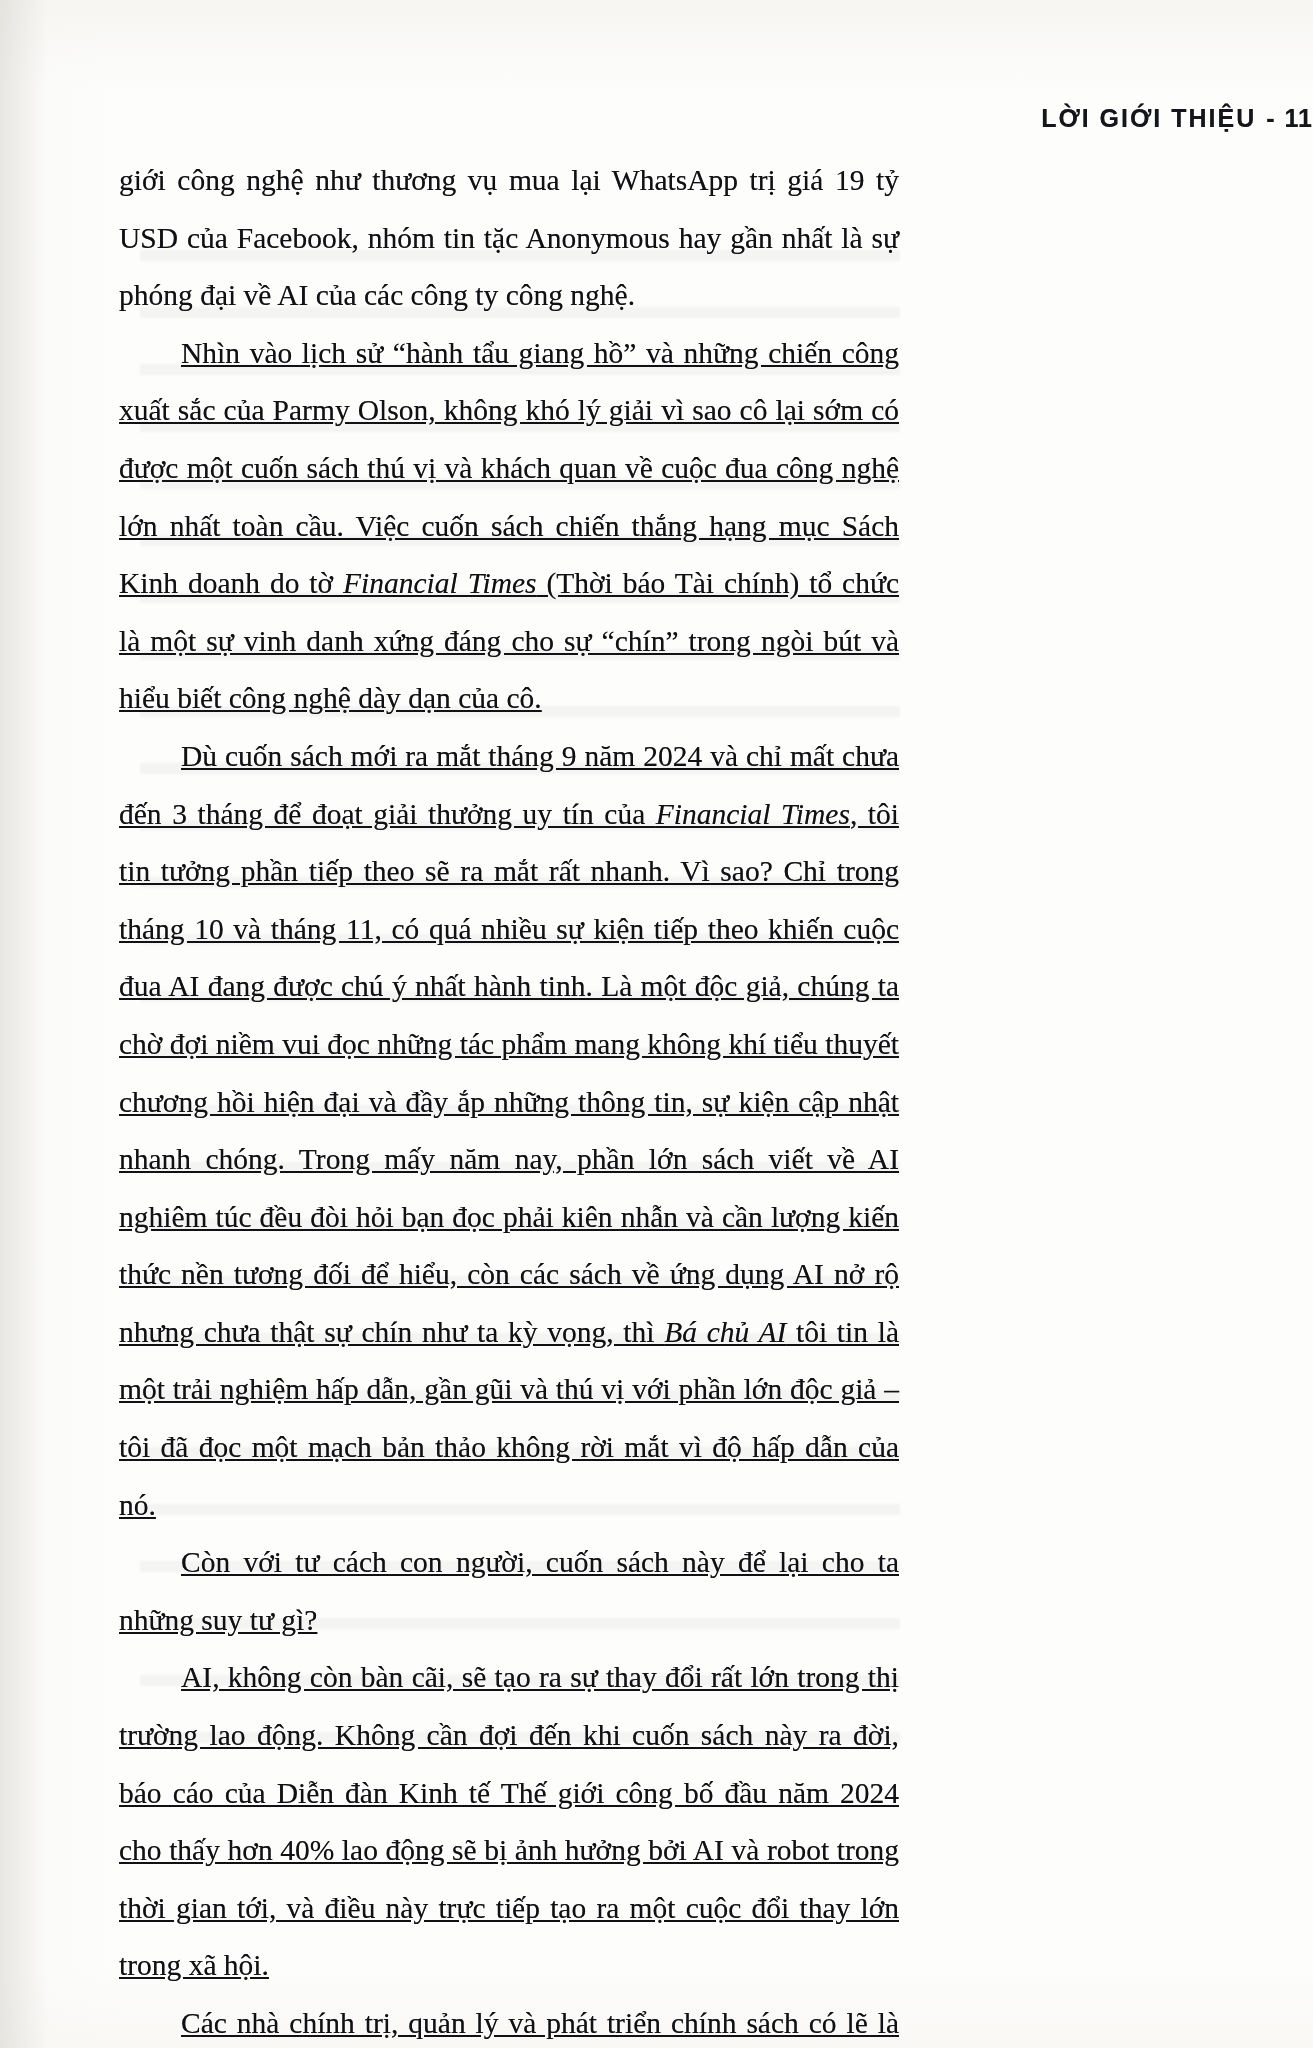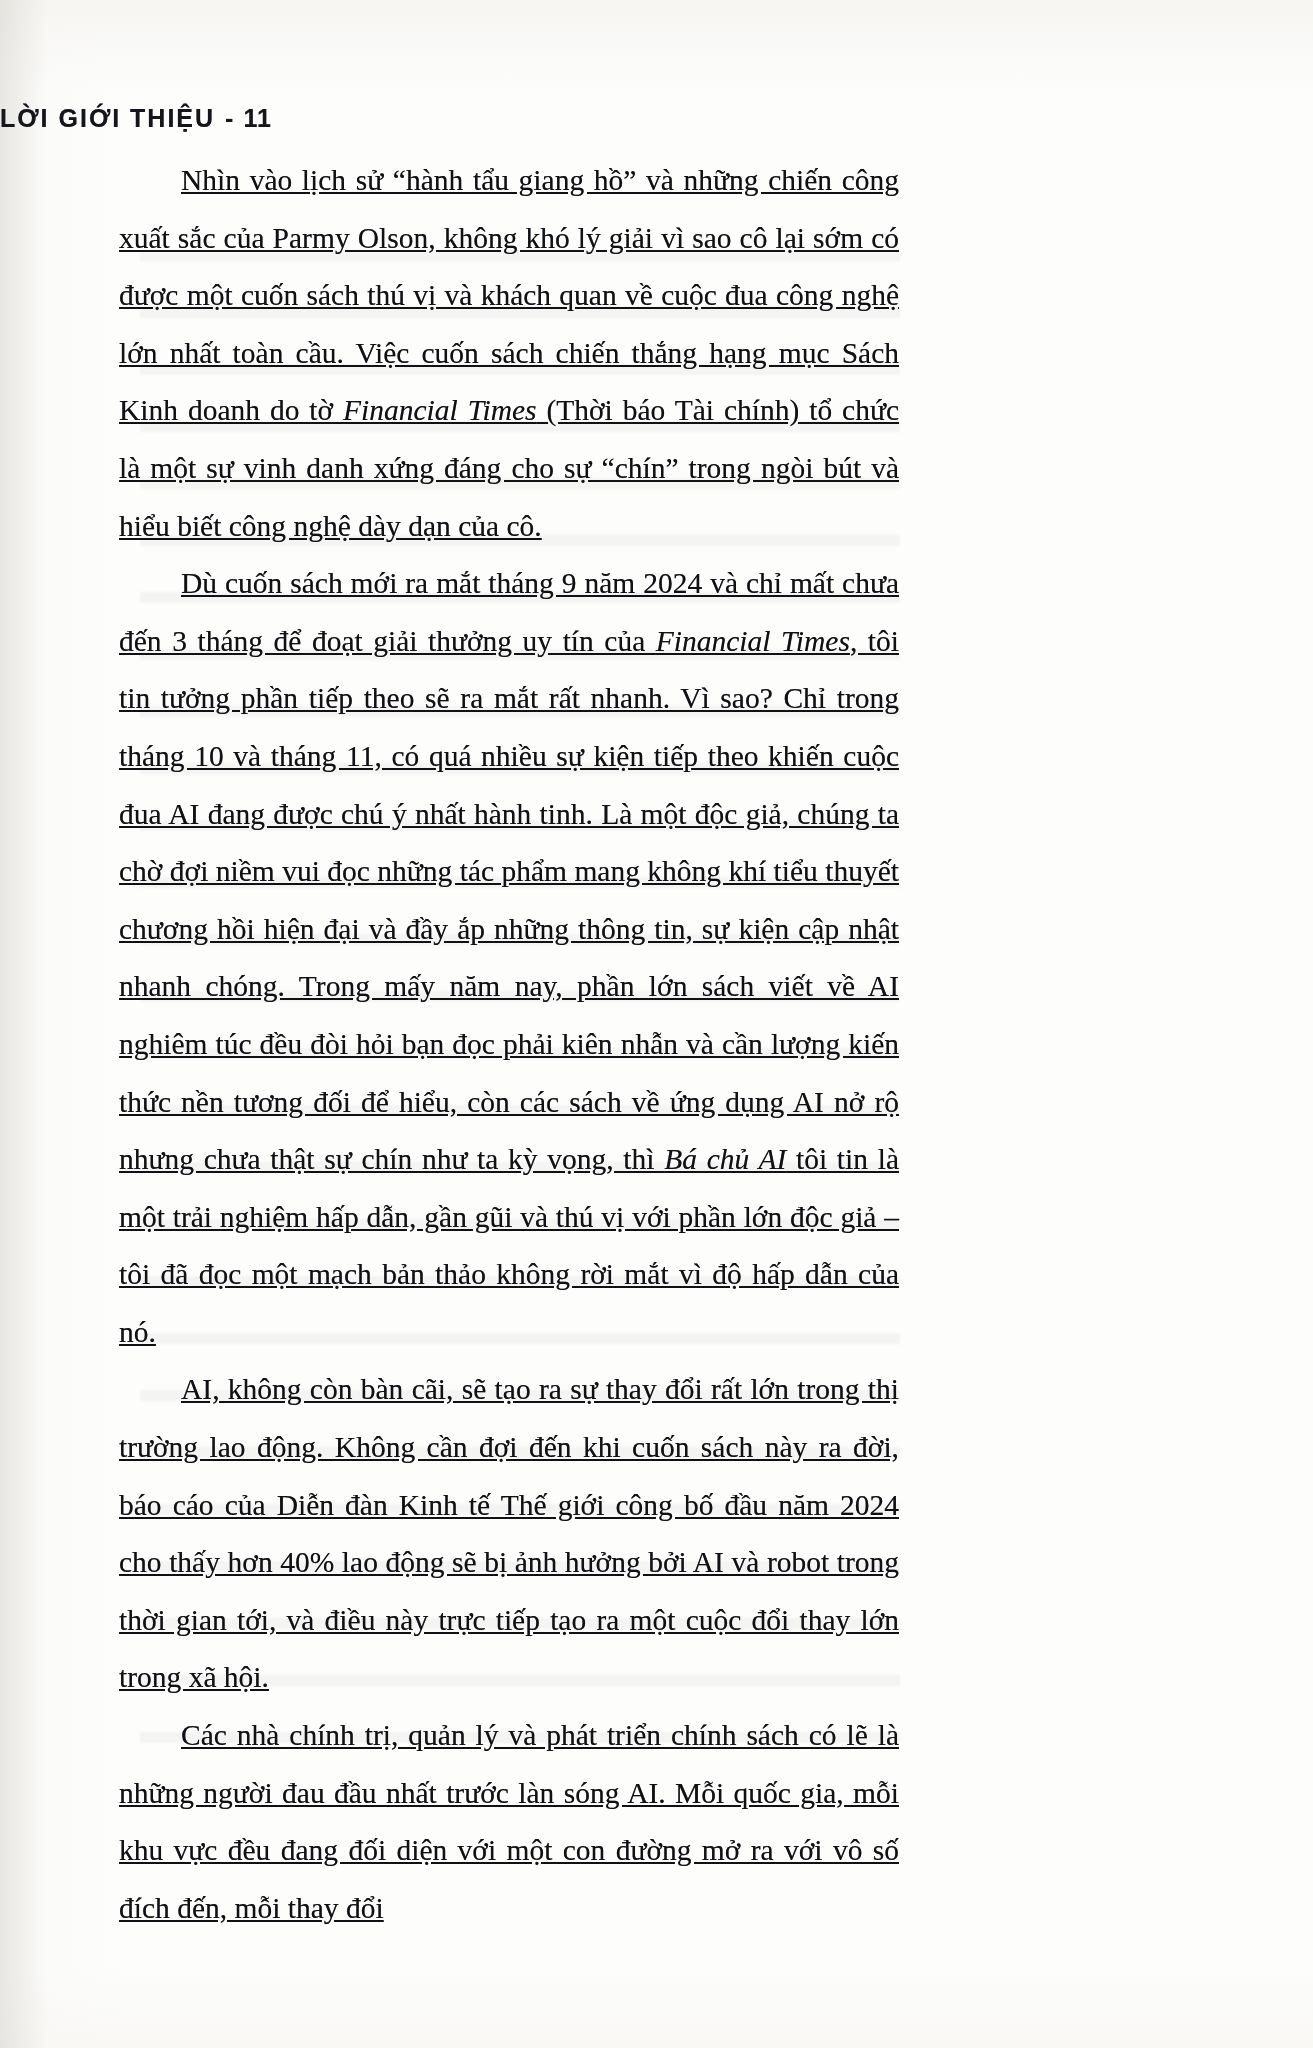--- a/index.html
+++ b/index.html
@@ -51,21 +51,21 @@
         rgba(255,255,255,0) 57px
       );
     filter: blur(1.1px);
   }
 
   .running-head {
     position: absolute;
     top: 104px;
     left: 0;
     right: 0;
-    text-align: left;
+    text-align: right;
     z-index: 5;
   }
 
   .running-head .rh-inner {
     display: inline-block;
     font-family: "Liberation Sans", sans-serif;
     font-size: 25px;
     font-weight: 600;
     letter-spacing: 2.0px;
     color: #15161b;
@@ -123,21 +123,23 @@
 
   <div class="bleed-through"></div>
 
   <div class="running-head">
     <span class="rh-inner">
       <span>LỜI GIỚI THIỆU</span><span class="rh-sep">-</span><span class="rh-folio">11</span>
     </span>
   </div>
 
   <div class="body-col">
+      <p class="para"><span>giới công nghệ như thương vụ mua lại WhatsApp trị giá 19 tỷ USD của Facebook, nhóm tin tặc Anonymous hay gần nhất là sự phóng đại về AI của các công ty công nghệ.</span></p>
       <p class="para indent"><span>Nhìn vào lịch sử “hành tẩu giang hồ” và những chiến công xuất sắc của Parmy Olson, không khó lý giải vì sao cô lại sớm có được một cuốn sách thú vị và khách quan về cuộc đua công nghệ lớn nhất toàn cầu. Việc cuốn sách chiến thắng hạng mục Sách Kinh doanh do tờ </span><em>Financial Times</em><span> (Thời báo Tài chính) tổ chức là một sự vinh danh xứng đáng cho sự “chín” trong ngòi bút và hiểu biết công nghệ dày dạn của cô.</span></p>
       <p class="para indent"><span>Dù cuốn sách mới ra mắt tháng 9 năm 2024 và chỉ mất chưa đến 3 tháng để đoạt giải thưởng uy tín của </span><em>Financial Times</em><span>, tôi tin tưởng phần tiếp theo sẽ ra mắt rất nhanh. Vì sao? Chỉ trong tháng 10 và tháng 11, có quá nhiều sự kiện tiếp theo khiến cuộc đua AI đang được chú ý nhất hành tinh. Là một độc giả, chúng ta chờ đợi niềm vui đọc những tác phẩm mang không khí tiểu thuyết chương hồi hiện đại và đầy ắp những thông tin, sự kiện cập nhật nhanh chóng. Trong mấy năm nay, phần lớn sách viết về AI nghiêm túc đều đòi hỏi bạn đọc phải kiên nhẫn và cần lượng kiến thức nền tương đối để hiểu, còn các sách về ứng dụng AI nở rộ nhưng chưa thật sự chín như ta kỳ vọng, thì </span><em>Bá chủ AI</em><span> tôi tin là một trải nghiệm hấp dẫn, gần gũi và thú vị với phần lớn độc giả – tôi đã đọc một mạch bản thảo không rời mắt vì độ hấp dẫn của nó.</span></p>
+      <p class="para indent"><span>Còn với tư cách con người, cuốn sách này để lại cho ta những suy tư gì?</span></p>
       <p class="para indent"><span>AI, không còn bàn cãi, sẽ tạo ra sự thay đổi rất lớn trong thị trường lao động. Không cần đợi đến khi cuốn sách này ra đời, báo cáo của Diễn đàn Kinh tế Thế giới công bố đầu năm 2024 cho thấy hơn 40% lao động sẽ bị ảnh hưởng bởi AI và robot trong thời gian tới, và điều này trực tiếp tạo ra một cuộc đổi thay lớn trong xã hội.</span></p>
       <p class="para indent"><span>Các nhà chính trị, quản lý và phát triển chính sách có lẽ là những người đau đầu nhất trước làn sóng AI. Mỗi quốc gia, mỗi khu vực đều đang đối diện với một con đường mở ra với vô số đích đến, mỗi thay đổi</span></p>
     </div>
 
   <div class="scan-tone"></div>
 
 </div>
 
 </body></html>

